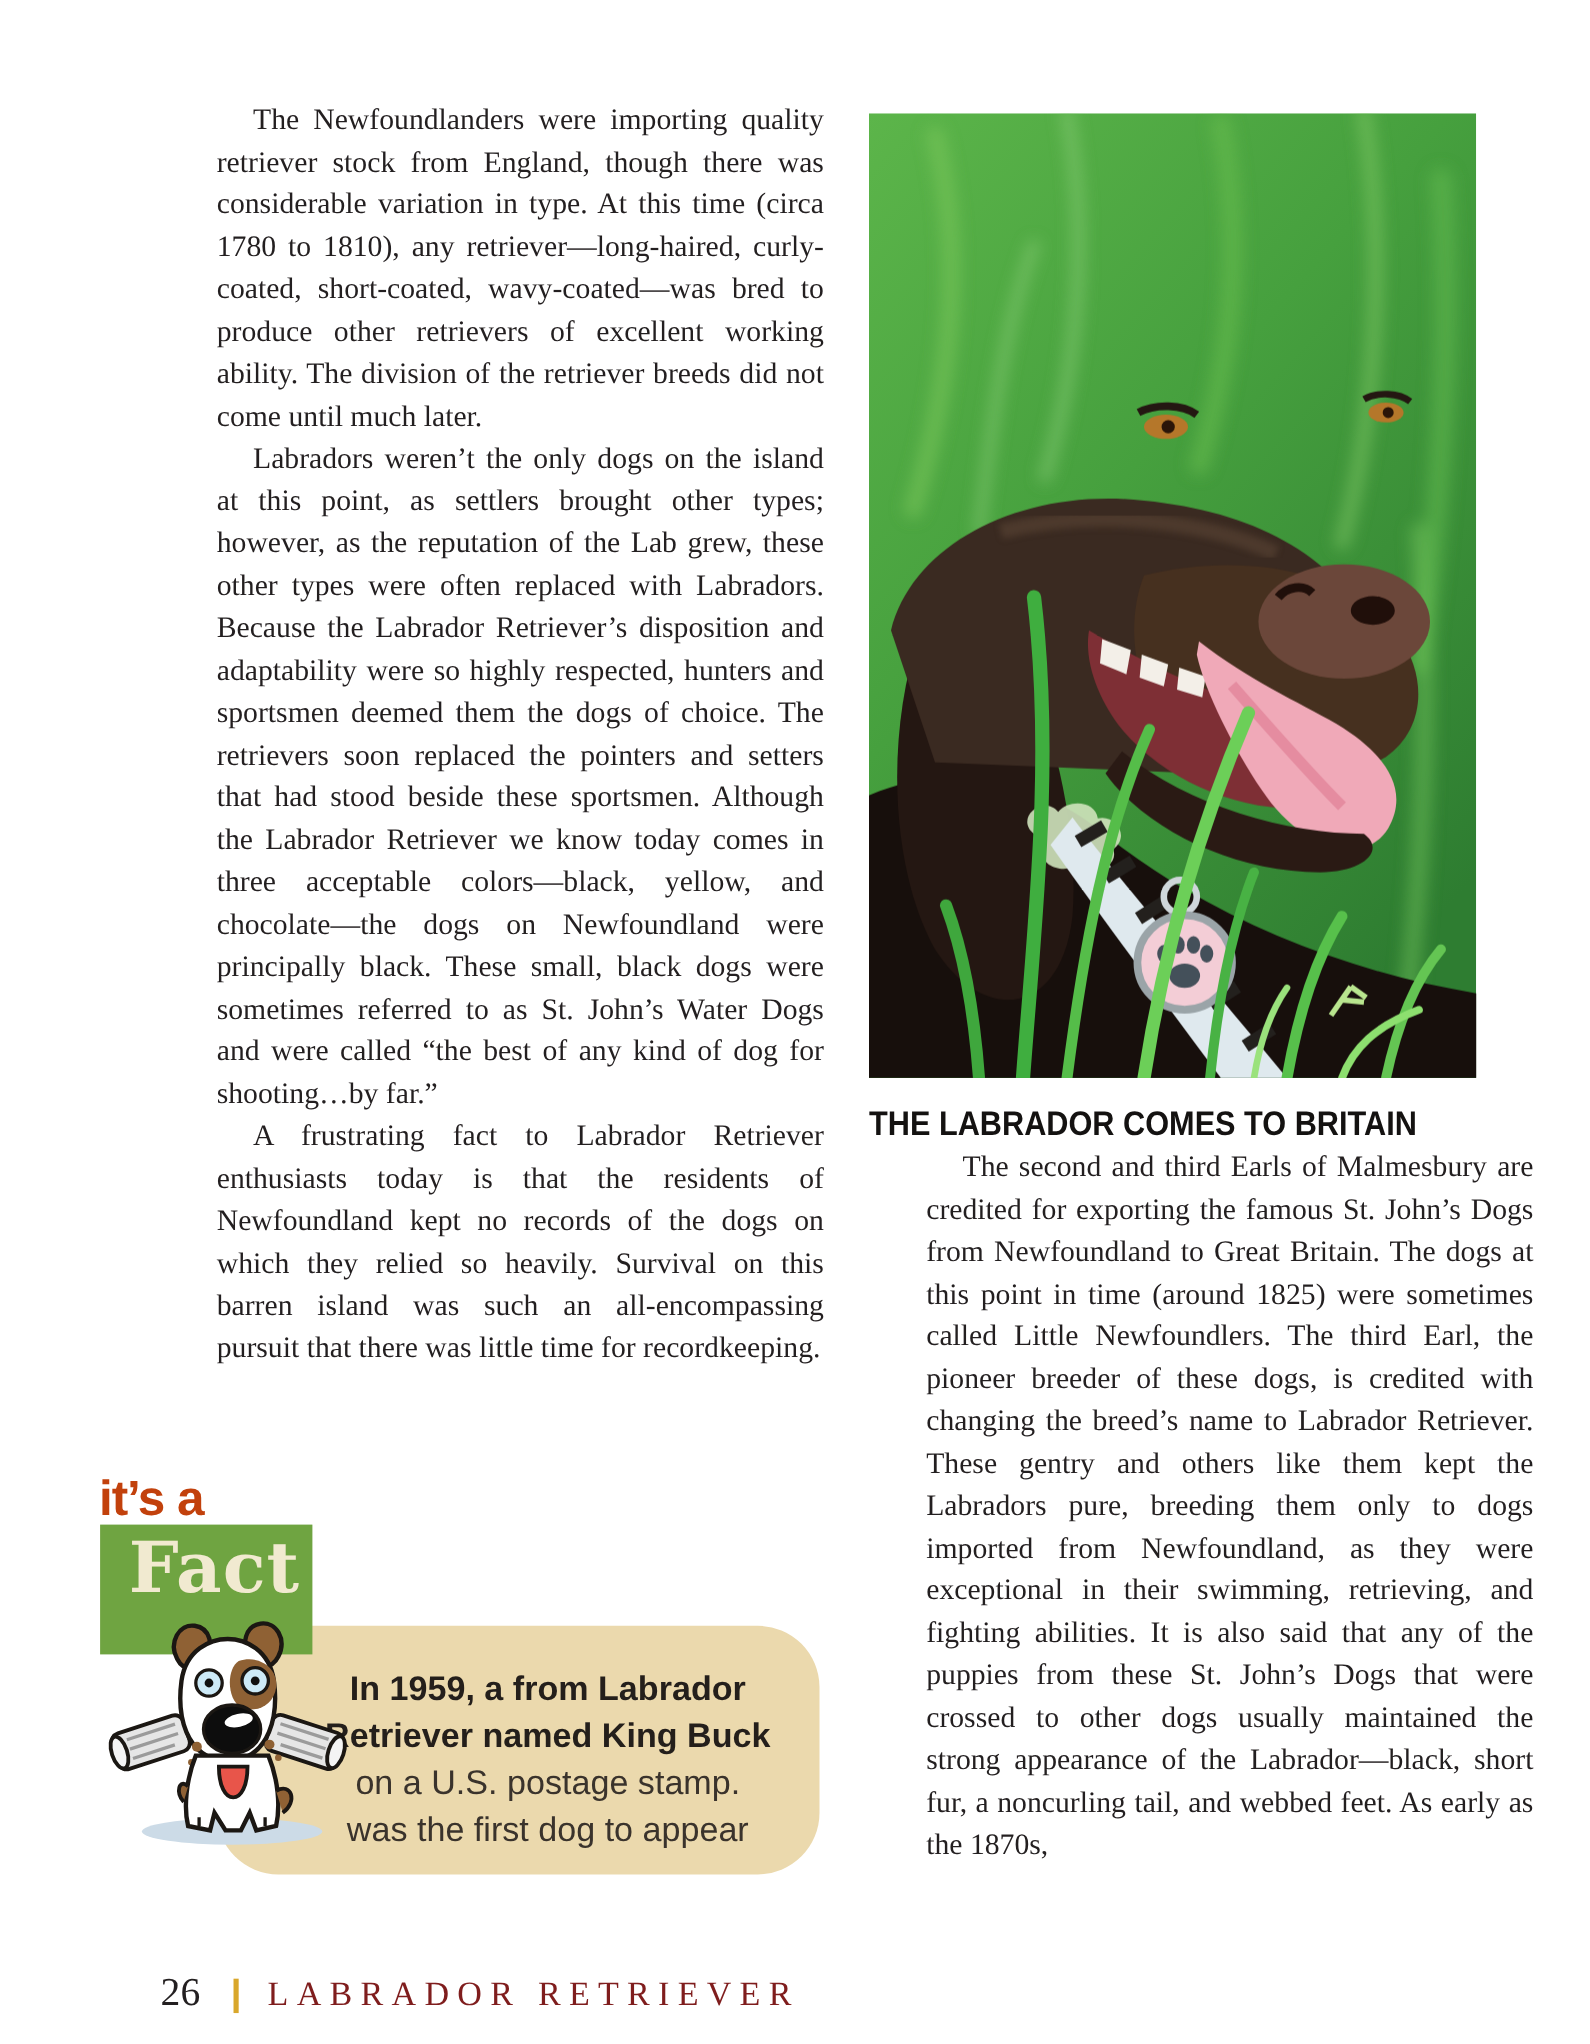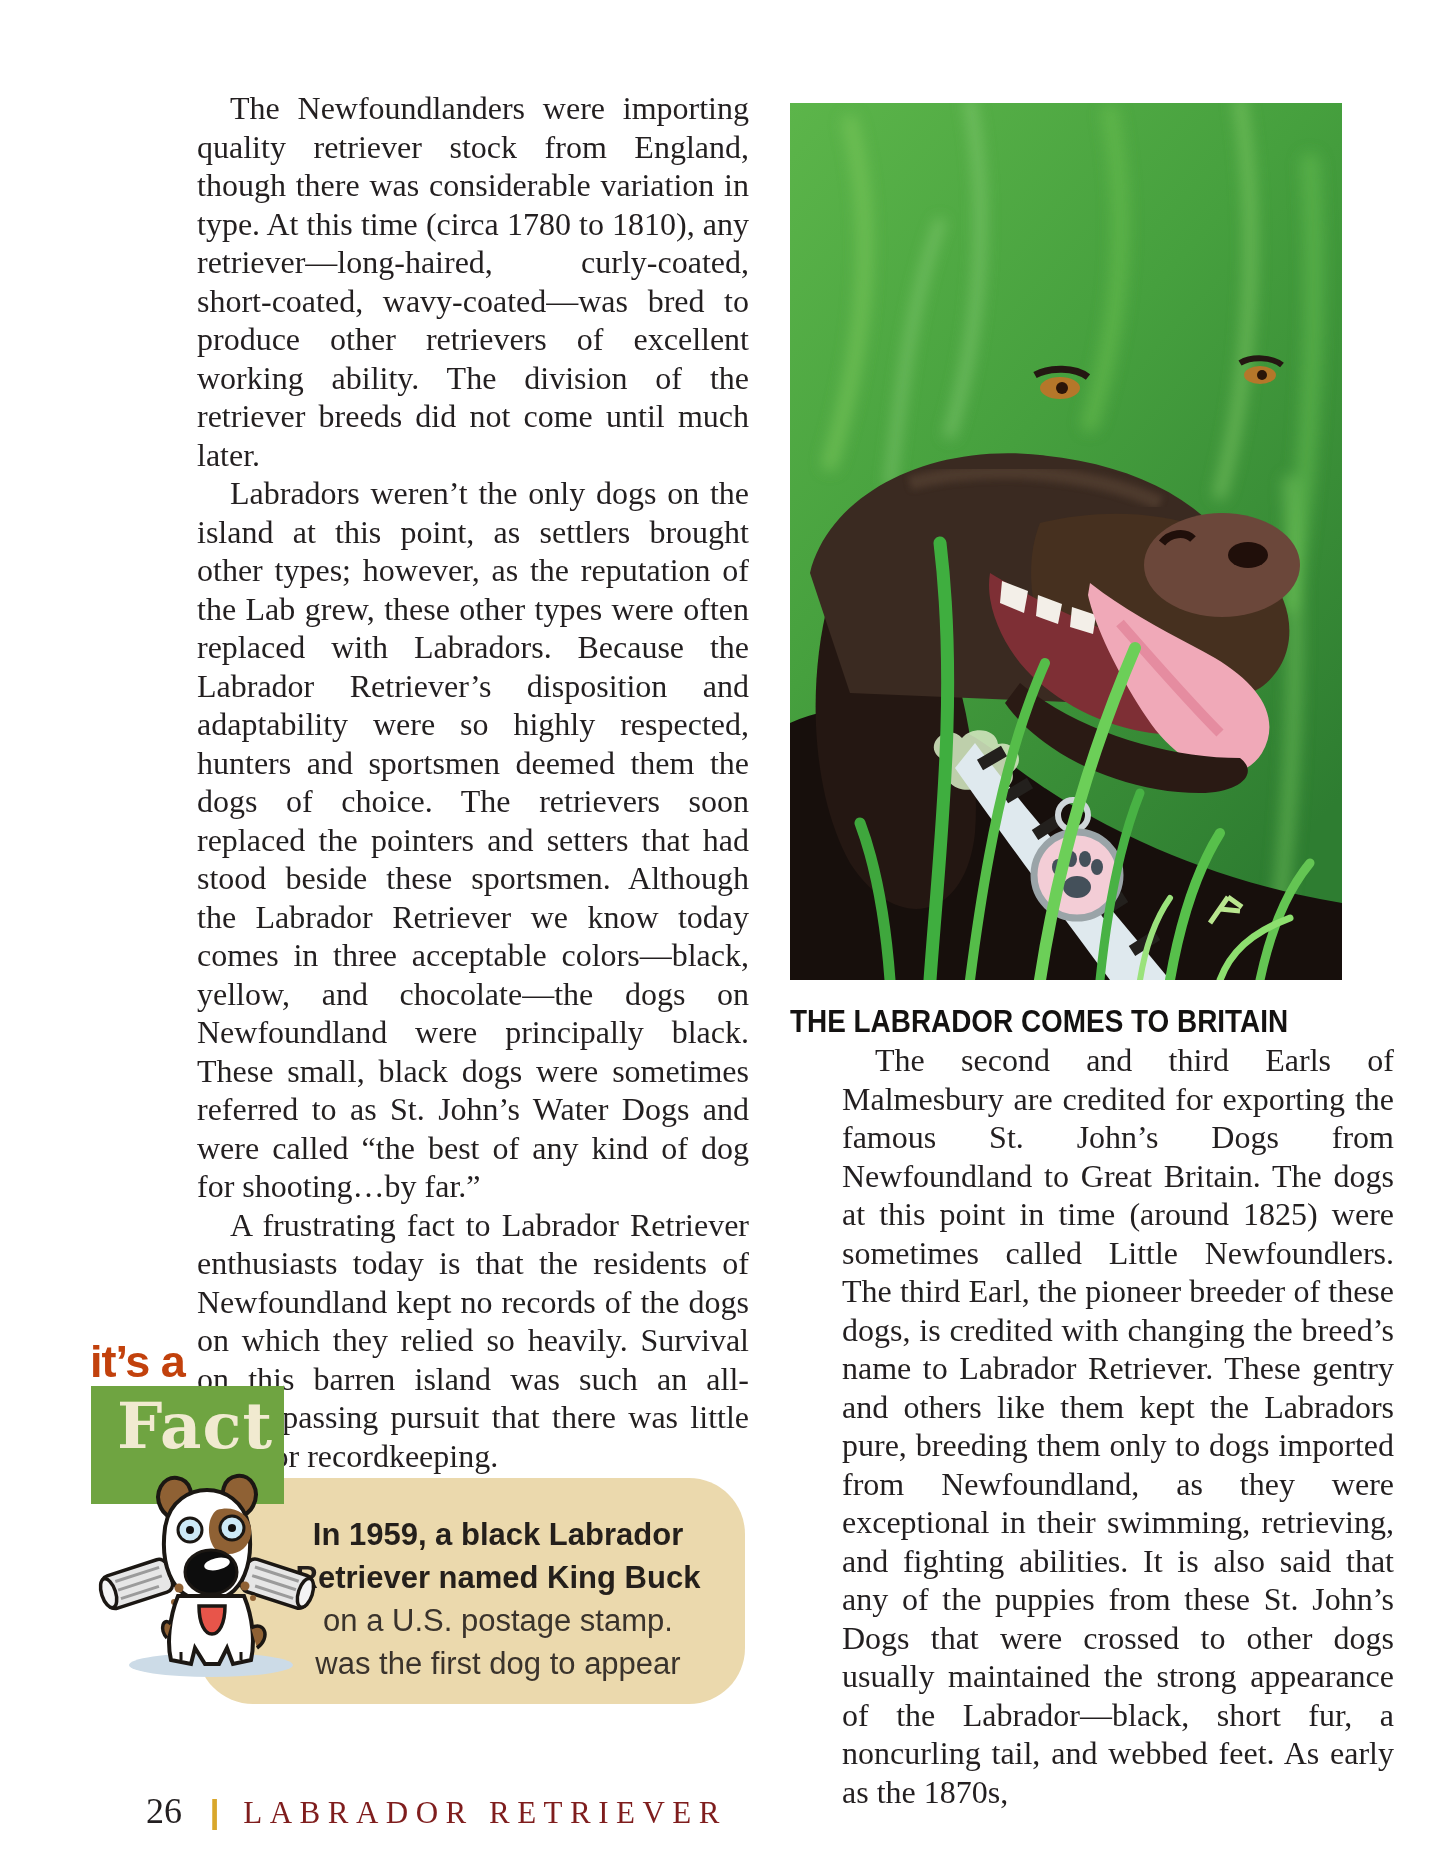--- a/index.html
+++ b/index.html
@@ -1,20 +1,20 @@
 <!DOCTYPE html>
 <html><head>
 <meta charset="utf-8">
 <style>
   html,body{margin:0;padding:0;background:#ffffff;}
   .page{position:relative;width:1445px;height:1858px;background:#ffffff;overflow:hidden;
         font-family:"Liberation Serif",serif;color:#231f20;}
 
   
-  .col{position:absolute;text-align:justify;font-size:32px;line-height:38.5px;color:#231f20;}
+  .col{position:absolute;text-align:justify;font-size:27px;line-height:38.5px;color:#231f20;}
   .col p{margin:0;text-indent:33px;}
   .col-left{left:197px;top:89px;width:552px;}
   .col-right{left:820px;top:1041px;width:552px;margin-left:22px;}
 
   
   .photo{position:absolute;left:790px;top:103px;width:552px;height:877px;}
   .photo svg{display:block;width:100%;height:100%;}
 
   
   .section-heading{position:absolute;left:790px;top:1004px;margin:0;
@@ -157,21 +157,21 @@
   <div class="col col-right">
     <p>The second and third Earls of Malmesbury are credited for exporting the famous St. John’s Dogs from Newfoundland to Great Britain. The dogs at this point in time (around 1825) were sometimes called Little Newfoundlers. The third Earl, the pioneer breeder of these dogs, is credited with changing the breed’s name to Labrador Retriever. These gentry and others like them kept the Labradors pure, breeding them only to dogs imported from Newfoundland, as they were exceptional in their swimming, retrieving, and fighting abilities. It is also said that any of the puppies from these St. John’s Dogs that were crossed to other dogs usually maintained the strong appearance of the Labrador—black, short fur, a noncurling tail, and webbed feet. As early as the 1870s,</p>
   </div>
 
   <div class="itsa">it’s a</div>
   <div class="tan-box"></div>
   <div class="fact-green-box">
     <span class="fact-word">Fact</span>
   </div>
   <div class="fact-text">
-    <span class="b">In 1959, a black Labrador</span>
+    <span class="b">In 1959, a from Labrador</span>
     <span class="b">Retriever named King Buck</span>
     <span>on a U.S. postage stamp.</span>
     <span>was the first dog to appear</span>
   </div>
 
   <div class="cartoon">
     <svg viewBox="0 0 225 212">
 
       <ellipse cx="116" cy="197" rx="82" ry="12" fill="#ccdbe7"></ellipse>
 

